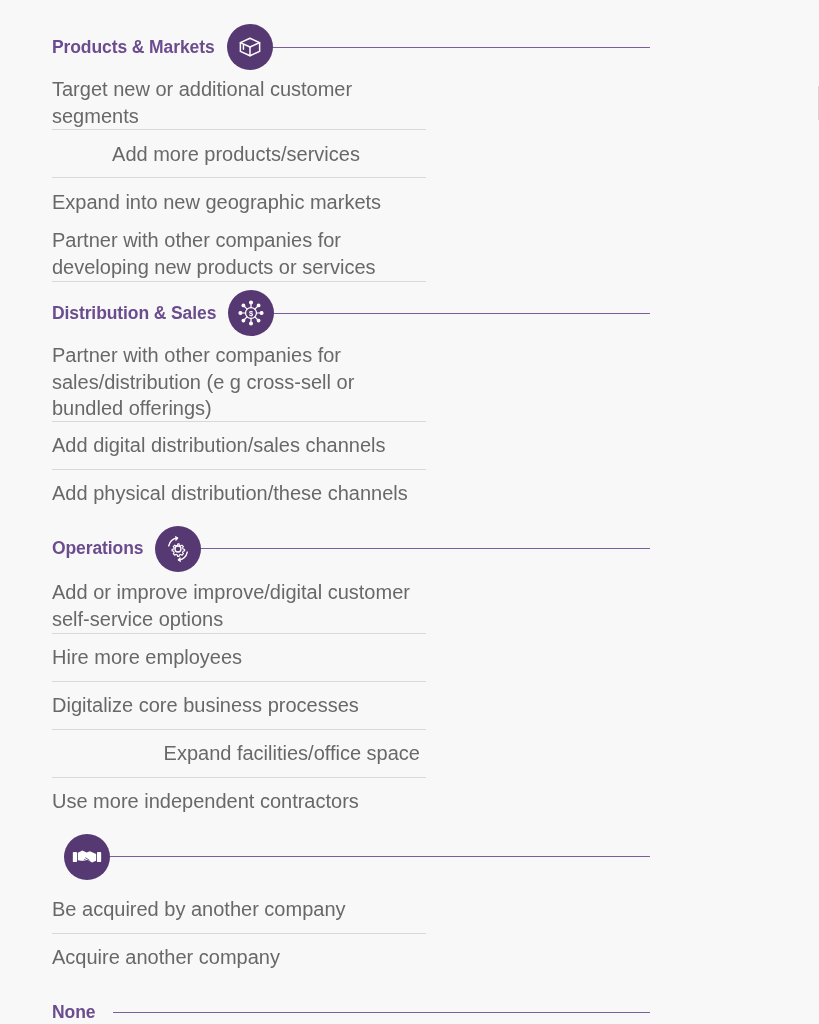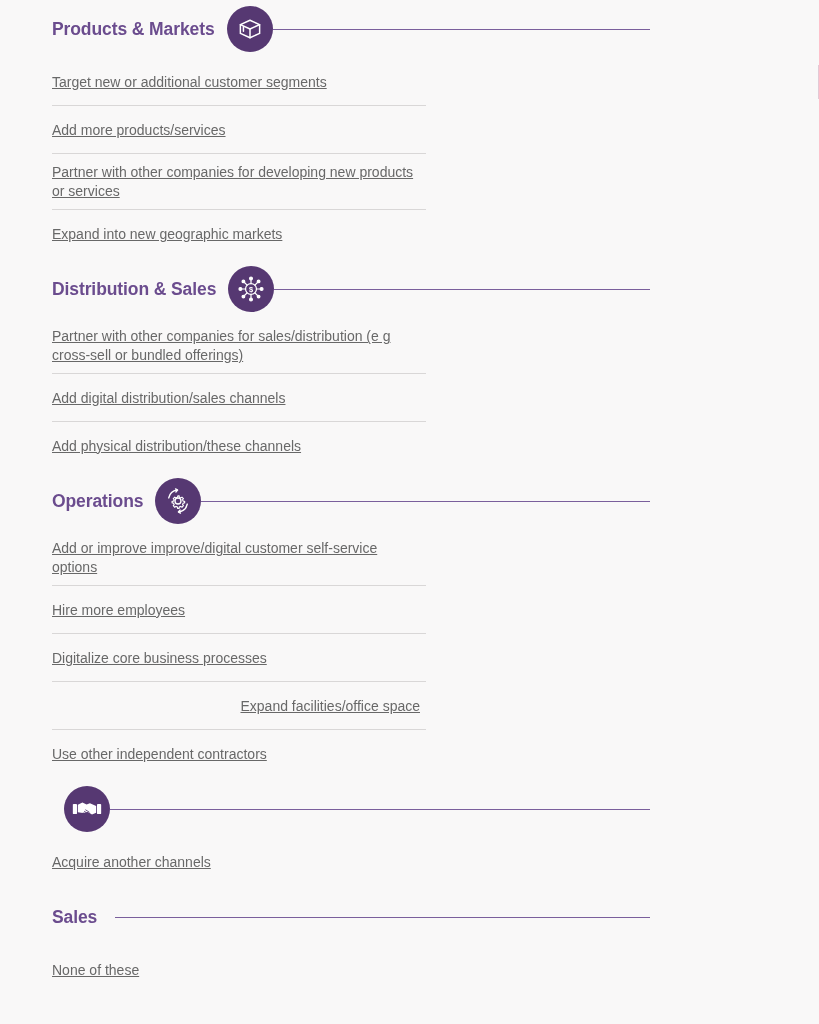--- a/index.html
+++ b/index.html
@@ -9,21 +9,21 @@
     height: 1024px;
     background: #f9f8f8;
     font-family: "Liberation Sans", sans-serif;
     overflow: hidden;
   }
 
   .chart-wrap {
     position: relative;
     width: 674px;
     height: 1024px;
-    padding: 0 24px;
+    padding: 18px 24px;
   }
 
   
   .section-head {
     display: flex;
     align-items: center;
     height: 58px;
     padding-left: 28px;
   }
   .section-title {
@@ -57,27 +57,26 @@
   .row {
     position: relative;
     display: flex;
     align-items: center;
     padding-left: 28px;
     min-height: 48px;
   }
   .row-label {
     width: 378px;
     flex: 0 0 378px;
-    font-size: 14px;
+    font-size: 20px;
     color: #686868;
     line-height: 1.35;
     padding-right: 10px;
     position: relative;
     align-self: center;
-    text-decoration: underline;
   }
   .row-label.tall { line-height: 1.33; }
   .row-divider {
     position: absolute;
     left: 28px;
     bottom: 0;
     width: 374px;
     height: 1px;
     background: #d9d7d7;
   }
@@ -122,33 +121,33 @@
           </span>
           <span class="section-rule"></span>
         </div>
         <div class="row" style="min-height:48px;">
           <div class="row-label">Target new or additional customer segments</div>
           <div class="bars">
             <div class="bar bar-left" style="left:387.79999999999995px;width:193.20000000000002px;"></div>
           </div>
           <span class="row-divider"></span>
         </div>
-        <div class="row" style="min-height:48px;">
+        <div class="row" style="min-height:48px;text-align:center;">
           <div class="row-label">Add more products/services</div>
           <div class="bars"></div>
           <span class="row-divider"></span>
+        </div>
+        <div class="row last" style="min-height:48px;">
+          <div class="row-label">Expand into new geographic markets</div>
+          <div class="bars"></div>
         </div>
         <div class="row" style="min-height:56px;">
           <div class="row-label tall">Partner with other companies for developing new products or services</div>
           <div class="bars"></div>
           <span class="row-divider"></span>
-        </div>
-        <div class="row last" style="min-height:48px;">
-          <div class="row-label">Expand into new geographic markets</div>
-          <div class="bars"></div>
         </div>
       </div>
       <div class="group">
         <div class="section-head">
           <span class="section-title">Distribution &amp; Sales</span>
           <span class="section-icon">
             <svg width="30" height="30" viewBox="0 0 34 34" fill="none" stroke="#ffffff" stroke-width="1.4" stroke-linecap="round">
               <circle cx="17" cy="17" r="6.2"></circle>
               <text x="17" y="20.4" font-size="8.5" fill="#ffffff" stroke="none" text-anchor="middle" font-family="Liberation Sans, sans-serif" font-weight="bold">$</text>
               <line x1="17" y1="10.8" x2="17" y2="6.5"></line>
@@ -215,46 +214,51 @@
           <div class="row-label">Digitalize core business processes</div>
           <div class="bars"></div>
           <span class="row-divider"></span>
         </div>
         <div class="row" style="min-height:48px;text-align:right;">
           <div class="row-label">Expand facilities/office space</div>
           <div class="bars"></div>
           <span class="row-divider"></span>
         </div>
         <div class="row last" style="min-height:48px;">
-          <div class="row-label">Use other independent contractors</div>
+          <div class="row-label">Use more independent contractors</div>
           <div class="bars"></div>
         </div>
       </div>
       <div class="group">
         <div class="section-head">
           <span class="section-icon">
             <svg width="30" height="26" viewBox="0 0 36 26" fill="#ffffff" stroke="none">
               <rect x="1" y="7" width="5" height="12" rx="1"></rect>
               <rect x="30" y="7" width="5" height="12" rx="1"></rect>
               <path d="M7 8 L12.5 5.2 L17.5 7.6 L21.5 6.2 L29 9.5 L29 17.5 L24 19.5 L19 16.5 L13 17.8 L7 17 Z"></path>
               <path d="M13 17.5 L18 20.5" stroke="#563872" stroke-width="1"></path>
               <path d="M14.5 15.6 L19.5 18.8" stroke="#563872" stroke-width="1"></path>
               <path d="M16 13.8 L21 17" stroke="#563872" stroke-width="1"></path>
             </svg>
           </span>
           <span class="section-rule"></span>
         </div>
-        <div class="row last" style="min-height:48px;">
-          <div class="row-label">Acquire another channels</div>
+        <div class="row" style="min-height:48px;">
+          <div class="row-label">Be acquired by another company</div>
+          <div class="bars"></div>
+          <span class="row-divider"></span>
+        </div>
+        <div class="row last" style="min-height:48px;">
+          <div class="row-label">Acquire another company</div>
           <div class="bars"></div>
         </div>
       </div>
       <div class="group">
         <div class="section-head no-icon">
-          <span class="section-title">Sales</span>
+          <span class="section-title">None</span>
           <span class="section-rule"></span>
         </div>
         <div class="row last" style="min-height:48px;">
           <div class="row-label">None of these</div>
           <div class="bars"></div>
         </div>
       </div>
     </div>
 
 </div>

